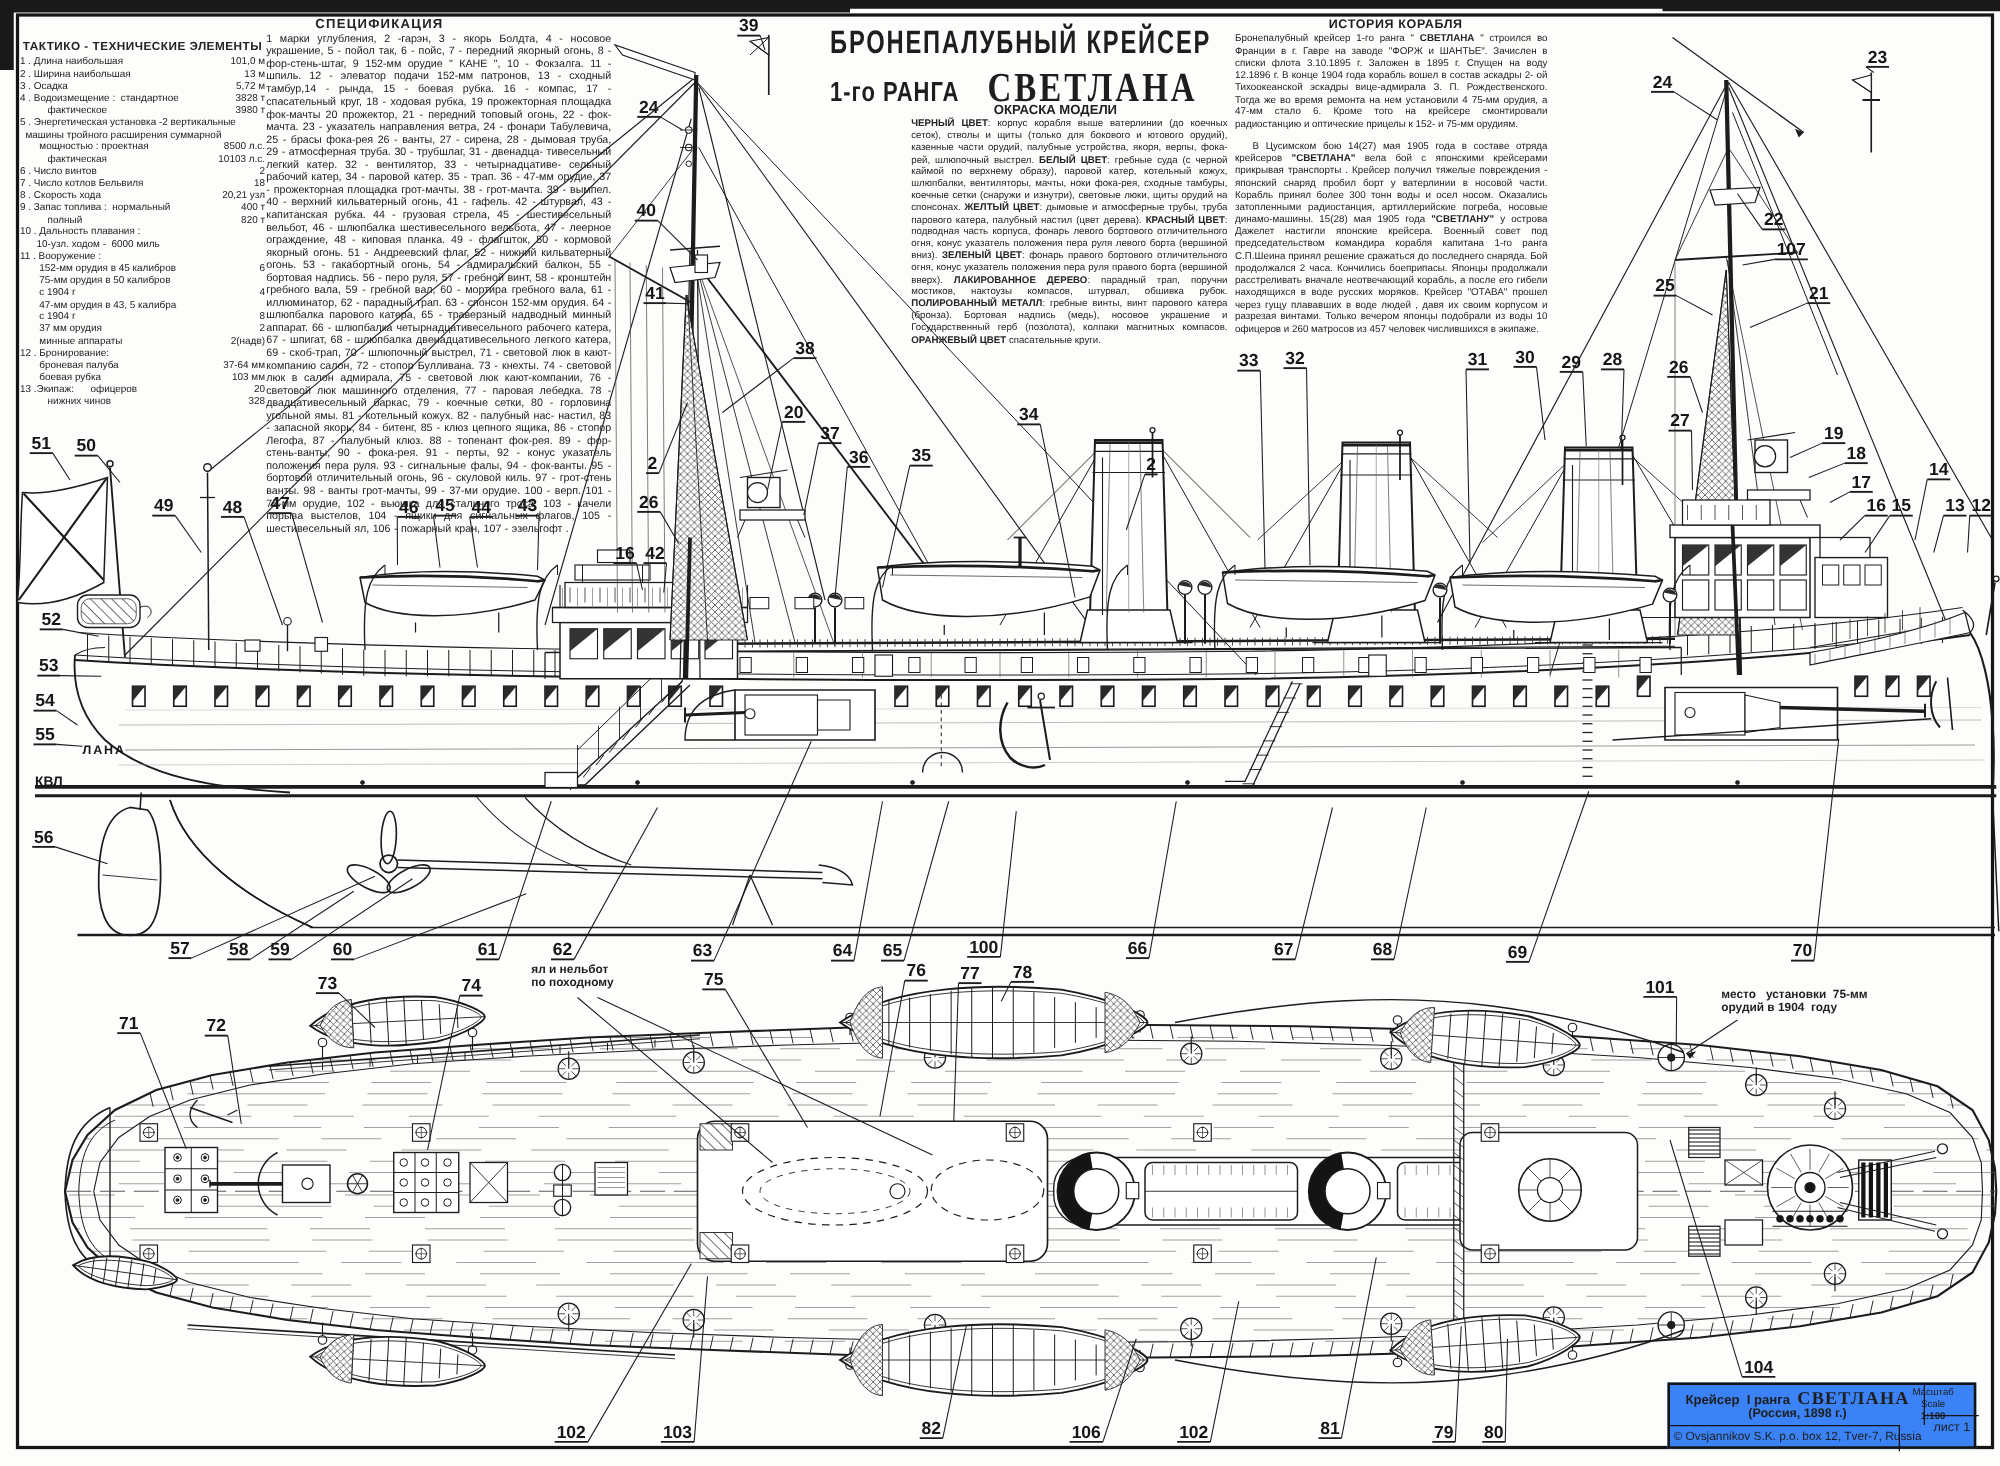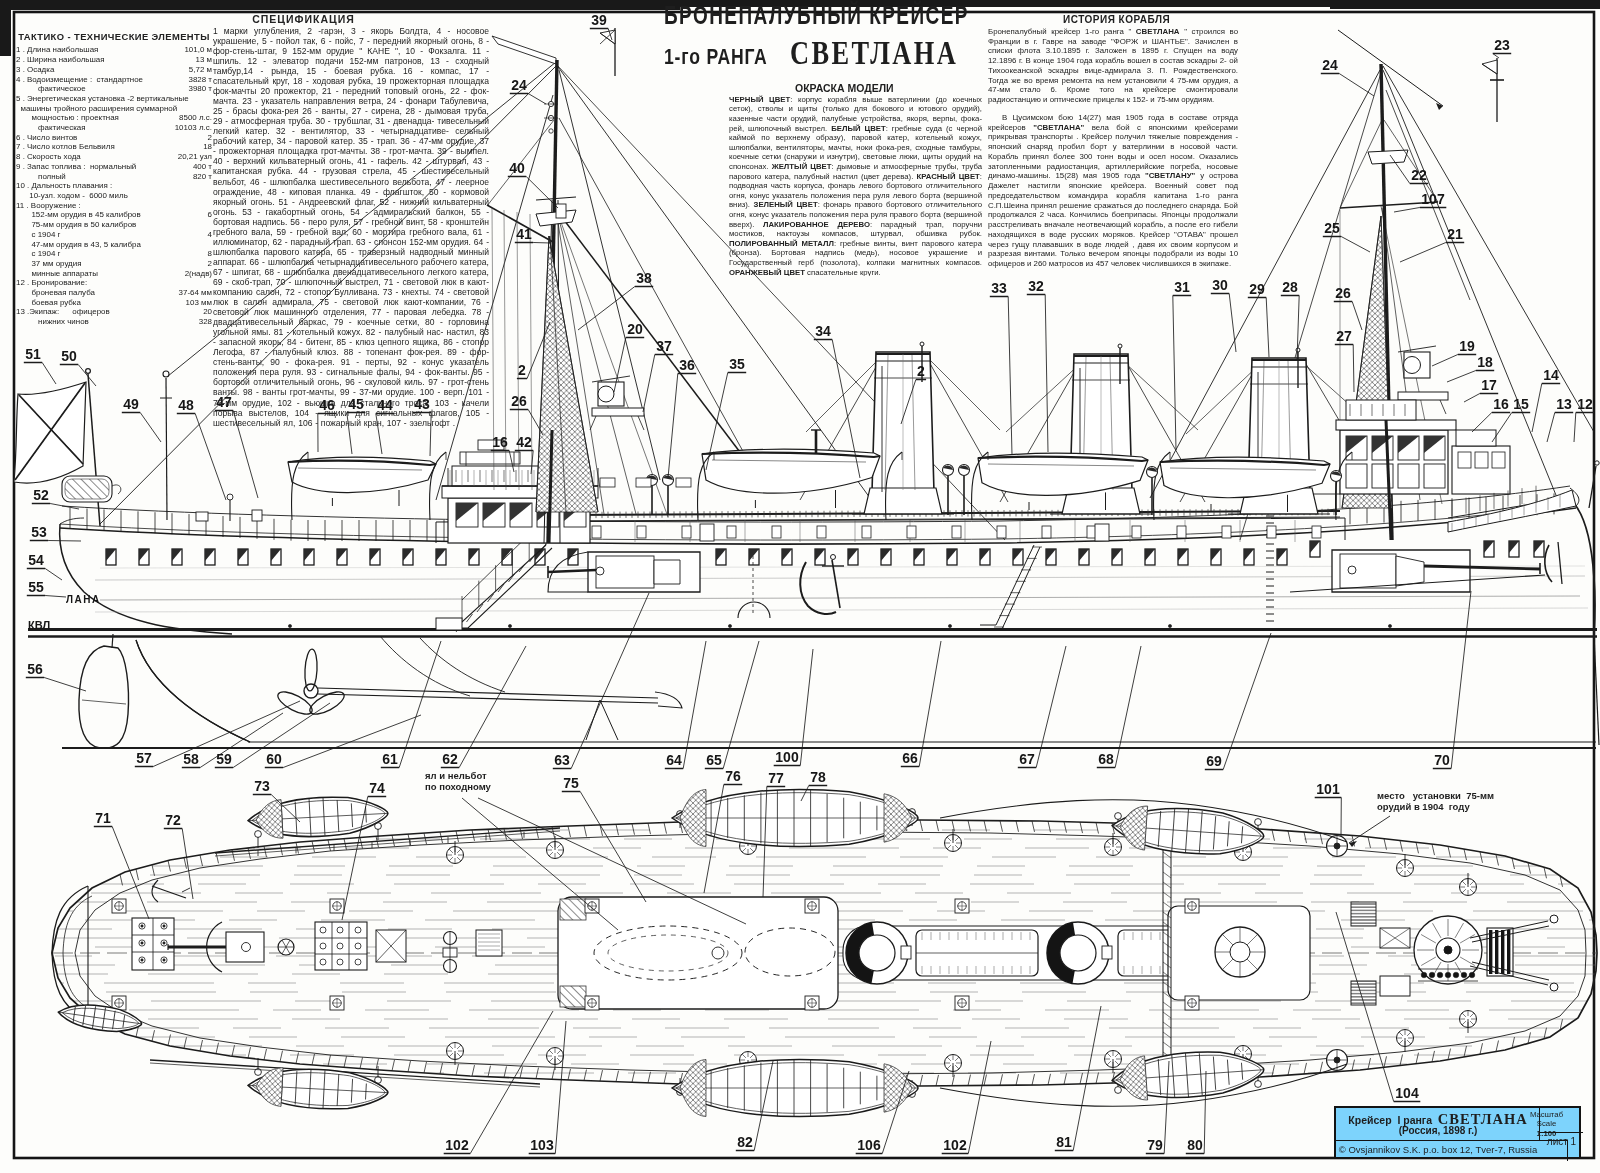--- a/index.html
+++ b/index.html
@@ -1805,40 +1805,40 @@
     <div class="tr"><span>       боевая рубка</span><span class="tv">103 мм</span></div>
     <div class="tr"><span>13 .Экипаж:      офицеров</span><span class="tv">20</span></div>
     <div class="tr"><span>          нижних чинов</span><span class="tv">328</span></div>
 </div>
 
 <div class="abs sc" style="left:213px;top:14px;width:552px;font-size:17.1px;line-height:20.1px;color:#232323">
 <div style="text-align:center;font-weight:bold;font-size:21px;letter-spacing:2px;margin-bottom:4px;padding-right:190px">СПЕЦИФИКАЦИЯ</div>
 <div class="just" style="word-spacing:0.8px">1  марки углубления, 2 -гарэн, 3 - якорь Болдта, 4 - носовое украшение, 5 - пойол так, 6 - пойс, 7 - передний якорный огонь, 8 - фор-стень-штаг, 9   152-мм орудие " КАНЕ ", 10 - Фокзалга. 11 - шпиль. 12 - элеватор подачи 152-мм патронов, 13 - сходный тамбур,14 - рында, 15 - боевая рубка. 16 - компас, 17 - спасательный круг, 18 - ходовая рубка, 19 прожекторная площадка фок-мачты  20   прожектор, 21 - передний топовый огонь, 22 - фок-мачта. 23 - указатель направления ветра, 24 - фонари Табулевича, 25 - брасы фока-рея  26 - ванты, 27 - сирена, 28 - дымовая труба, 29 - атмосферная труба. 30 - трубшлаг, 31 - двенадца- тивесельный легкий катер. 32 - вентилятор, 33 - четырнадцативе- сельный рабочий катер, 34 - паровой катер. 35 - трап. 36 - 47-мм орудие, 37 - прожекторная площадка грот-мачты. 38 - грот-мачта. 39 - вымпел. 40 - верхний кильватерный огонь, 41 - гафель. 42 - штурвал, 43 -  капитанская  рубка.  44  -  грузовая  стрела,  45  -  шестивесельный вельбот, 46 - шлюпбалка шестивесельного вельбота, 47 - леерное ограждение, 48 - киповая планка. 49 - флагшток, 50 - кормовой якорный огонь. 51 - Андреевский флаг, 52 - нижний кильватерный огонь. 53 - гакабортный огонь, 54 - адмиральский балкон, 55 - бортовая надпись. 56 - перо руля, 57 - гребной винт, 58 - кронштейн гребного вала, 59 - гребной вал, 60 - мортира гребного вала, 61 - иллюминатор, 62 - парадный трап. 63 - спонсон 152-мм орудия. 64 - шлюпбалка парового катера, 65 - траверзный надводный минный аппарат. 66 - шлюпбалка четырнадцативесельного рабочего катера, 67 - шпигат, 68 - шлюпбалка двенадцативесельного легкого катера, 69 - скоб-трап, 70 - шлюпочный выстрел, 71 - световой люк в кают-компанию салон, 72 - стопор Булливана. 73 - кнехты. 74 - световой люк в салон адмирала, 75 - световой люк кают-компании, 76 - световой люк машинного отделения, 77 - паровая лебедка. 78 - двадцативесельный баркас, 79 - коечные сетки, 80 - горловина угольной ямы. 81 - котельный кожух. 82 - палубный нас- настил, 83 - запасной якорь, 84 - битенг, 85 - клюз цепного ящика, 86 - стопор Легофа, 87 - палубный клюз. 88 - топенант фок-рея. 89 - фор- стень-ванты, 90 - фока-рея. 91 - перты, 92 - конус указатель положения пера руля. 93 - сигнальные фалы, 94 - фок-ванты. 95 - бортовой отличительный огонь, 96 - скуловой киль. 97 - грот-стень ванты. 98 - ванты грот-мачты, 99 - 37-ми орудие. 100 - верп. 101 - 75-мм орудие, 102 - вьюшка для стального троса. 103 - качели порыва выстелов, 104 - ящики для сигнальных флагов, 105 - шестивесельный ял, 106 - пожарный кран, 107 - эзельгофт .</div>
 </div>
 
-<div class="abs" style="left:664px;top:0;width:320px">
+<div class="abs" style="left:664px;top:18px;width:320px">
 <div style="font-weight:bold;font-size:26px;letter-spacing:2px;white-space:nowrap;transform:scaleX(0.73);transform-origin:0 0">БРОНЕПАЛУБНЫЙ  КРЕЙСЕР</div>
 <div style="margin-top:4px;white-space:nowrap"><span style="display:inline-block;font-weight:bold;font-size:22px;letter-spacing:1px;transform:scaleX(0.80);transform-origin:0 0">1-го РАНГА&nbsp;&nbsp;</span><span style="display:inline-block;margin-left:-18px;font-family:'Liberation Serif',serif;font-weight:bold;font-size:33px;letter-spacing:3px;transform:scaleX(0.80);transform-origin:0 0">СВЕТЛАНА</span></div>
 </div>
 <div class="abs sc" style="left:795px;top:82px;width:320px;font-weight:bold;font-size:21px">ОКРАСКА  МОДЕЛИ</div>
 <div class="abs sc just" style="left:729px;top:94px;width:506px;font-size:15.5px;line-height:19.2px;color:#232323"><b>ЧЕРНЫЙ ЦВЕТ</b>: корпус корабля выше ватерлинии (до коечных сеток), стволы и щиты (только для бокового и ютового орудий), казенные части орудий, палубные устройства, якоря, верпы, фока- рей, шлюпочный выстрел. <b>БЕЛЫЙ ЦВЕТ</b>: гребные суда (с черной каймой по верхнему образу), паровой катер,  котельный кожух, шлюпбалки, вентиляторы, мачты, ноки фока-рея, сходные тамбуры, коечные сетки (снаружи и изнутри), световые люки, щиты орудий на спонсонах. <b>ЖЕЛТЫЙ ЦВЕТ</b>: дымовые и атмосферные трубы, труба парового катера, палубный настил (цвет дерева). <b>КРАСНЫЙ ЦВЕТ</b>: подводная часть корпуса, фонарь левого бортового отличительного огня, конус указатель положения пера руля левого борта (вершиной вниз). <b>ЗЕЛЕНЫЙ ЦВЕТ</b>: фонарь правого бортового отличительного огня, конус указатель положения пера руля правого борта (вершиной вверх). <b>ЛАКИРОВАННОЕ ДЕРЕВО</b>: парадный трап, поручни мостиков, нактоузы компасов, штурвал, обшивка рубок. <b>ПОЛИРОВАННЫЙ МЕТАЛЛ</b>: гребные винты, винт парового катера (бронза). Бортовая надпись (медь), носовое украшение и Государственный герб (позолота), колпаки магнитных компасов. <b>ОРАНЖЕВЫЙ ЦВЕТ</b> спасательные круги.</div>
 
 <div class="abs sc" style="left:1063px;top:14px;width:280px;font-weight:bold;font-size:20px;letter-spacing:1px">ИСТОРИЯ КОРАБЛЯ</div>
 <div class="abs sc just" style="left:988px;top:26px;width:500px;font-size:15.7px;line-height:19.5px;color:#232323">Бронепалубный крейсер 1-го ранга  " <b>СВЕТЛАНА</b> " строился во Франции в г. Гавре на заводе "ФОРЖ и ШАНТЬЕ".  Зачислен в списки флота   3.10.1895 г. Заложен в   1895 г. Спущен на воду 12.1896 г.  В конце 1904 года корабль вошел  в состав эскадры 2- ой Тихоокеанской эскадры вице-адмирала З. П. Рождественского. Тогда же во время ремонта на нем установили 4 75-мм орудия, а  47-мм  стало  6.  Кроме  того  на  крейсере  смонтировали радиостанцию и оптические прицелы к 152- и 75-мм орудиям.</div>
 <div class="abs sc just" style="left:988px;top:112px;width:500px;font-size:15.7px;line-height:19.5px;color:#232323;text-indent:28px">В Цусимском бою 14(27) мая 1905 года  в составе отряда крейсеров  <b>"СВЕТЛАНА"</b>  вела  бой  с  японскими  крейсерами прикрывая транспорты . Крейсер получил тяжелые повреждения - японский снаряд пробил борт у ватерлинии в носовой части. Корабль принял более 300 тонн воды и осел носом. Оказались затопленными радиостанция, артиллерийские погреба, носовые динамо-машины.  15(28) мая 1905 года <b>"СВЕТЛАНУ"</b> у острова Дажелет  настигли  японские  крейсера.  Военный  совет  под председательством  командира  корабля  капитана  1-го  ранга С.П.Шеина принял решение сражаться до последнего снаряда. Бой  продолжался  2  часа.  Кончились  боеприпасы.  Японцы продолжали расстреливать вначале неотвечающий корабль, а после его гибели находящихся в воде русских моряков.  Крейсер "ОТАВА" прошел через гущу плававших в воде людей , давя их своим корпусом и разрезая винтами.  Только вечером японцы подобрали из воды 10 офицеров и 260 матросов из 457 человек числившихся в экипаже.</div>
 
 <div class="abs sc" style="left:425px;top:770px;width:140px;font-size:19px;font-weight:bold;line-height:22px">ял и нельбот<br>по походному</div>
 <div class="abs sc" style="left:1377px;top:790px;width:270px;font-size:19px;font-weight:bold;line-height:22px">место&nbsp;&nbsp;&nbsp;установки&nbsp;&nbsp;75-мм<br>орудий в 1904&nbsp;&nbsp;году</div>
 
-<div class="abs" style="left:1334px;top:1106px;width:247px;height:53px;border:2.2px solid #141414;background:#7dd3fc">
+<div class="abs" style="left:1334px;top:1106px;width:247px;height:53px;border:2.2px solid #141414;background:#3b82f6">
  <div style="position:absolute;left:0;top:0;width:204px;height:32px;border-right:1.6px solid #141414">
    <div class="sc" style="width:408px;text-align:center;font-size:21px;margin-top:3px;white-space:nowrap"><span style="font-weight:bold">Крейсер&nbsp;&nbsp;I ранга&nbsp;&nbsp;</span><span style="font-family:'Liberation Serif',serif;font-weight:bold;font-size:29px;letter-spacing:2px">СВЕТЛАНА</span></div>
    <div class="sc" style="position:absolute;left:0;top:17px;width:408px;text-align:center;font-weight:bold;font-size:20px">(Россия, 1898 г.)</div>
  </div>
  <div style="position:absolute;left:189px;top:0;width:43px;height:32px">
    <div class="sc" style="width:86px;font-size:15.5px;text-align:center;line-height:19px;padding-top:2px">Масштаб<br>Scale<br><b>1:100</b></div>
  </div>
- <div style="position:absolute;left:0;top:32px;width:232px;height:21px;border-right:1.6px solid #141414;border-top:1.6px solid #141414">
+ <div style="position:absolute;left:0;top:32px;width:184px;height:21px;border-right:1.6px solid #141414;border-top:1.6px solid #141414">
    <div class="sc" style="width:408px;font-size:19px;text-align:center;padding-top:6px">© Ovsjannikov S.K. p.o. box 12, Tver-7, Russia</div>
  </div>
  <div style="position:absolute;left:204px;top:24px;width:43px;height:21px;border-top:1.6px solid #141414">
    <div class="sc" style="width:86px;font-size:20px;text-align:center;padding-top:6px">лист 1</div>
  </div>
 </div>
 </body></html>

